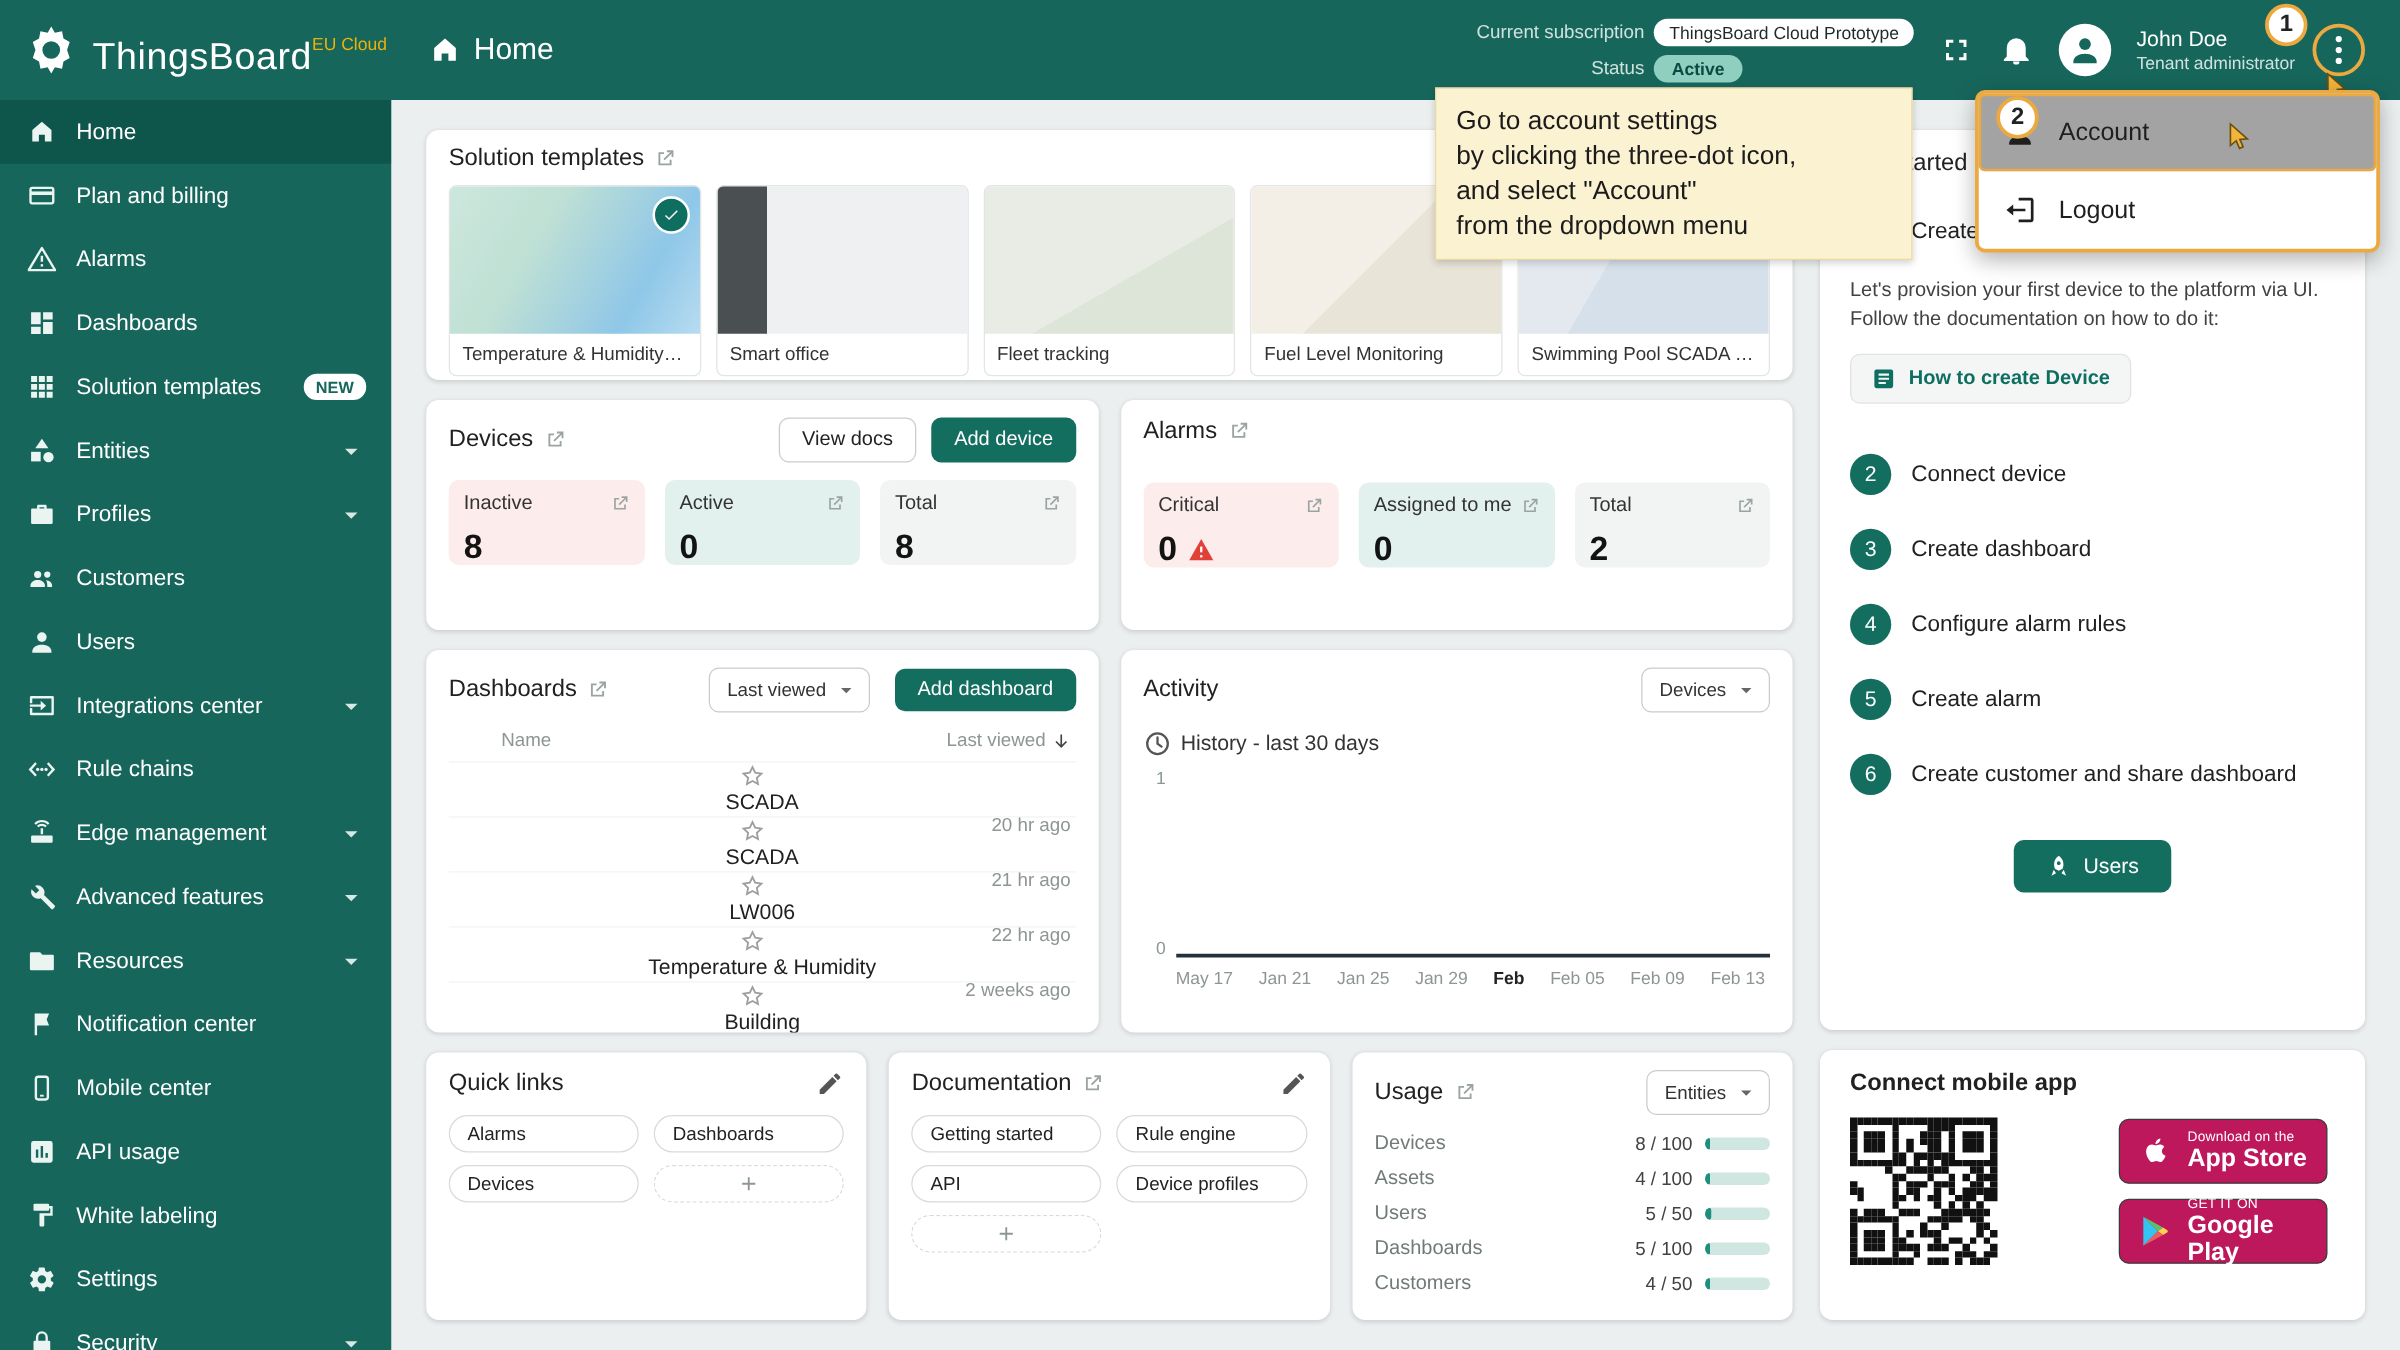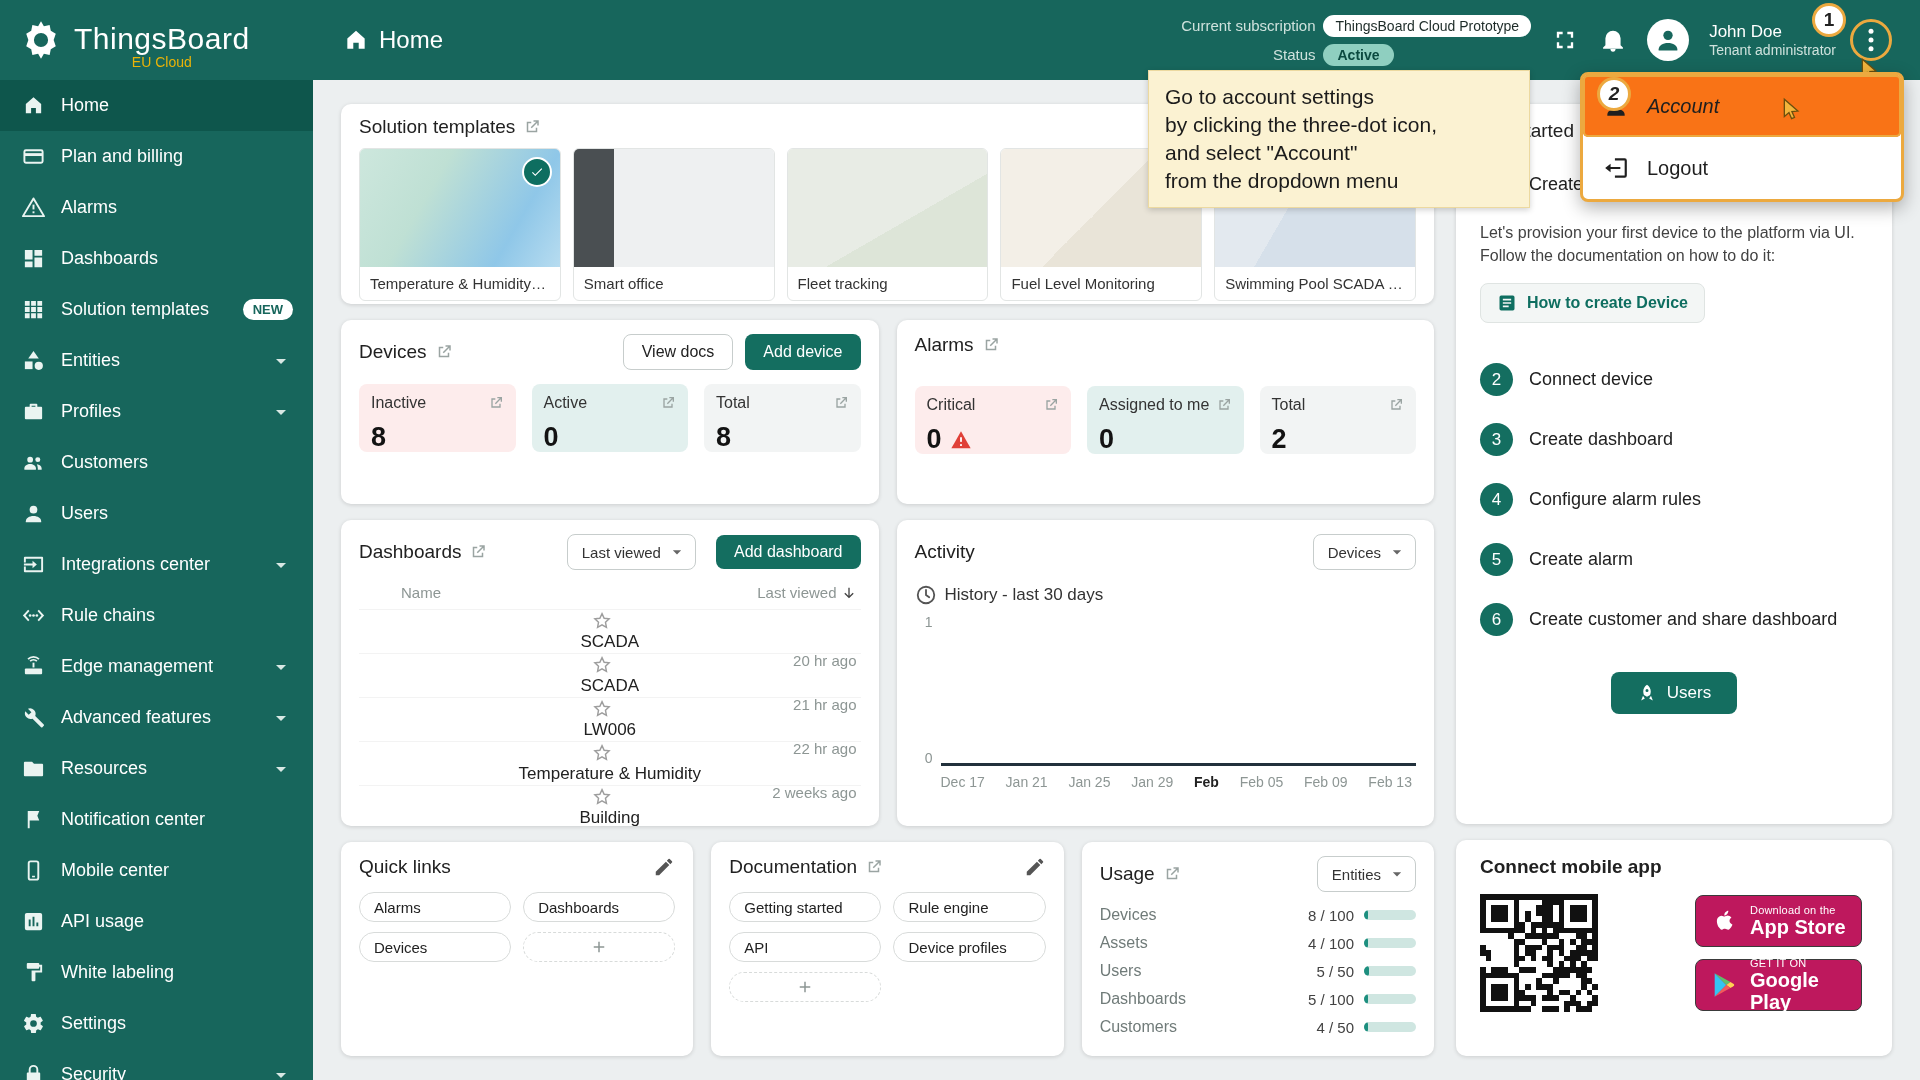--- a/index.html
+++ b/index.html
@@ -4,21 +4,21 @@
 <style>
   html,body{margin:0;padding:0;}
   body{width:1920px;height:1080px;overflow:hidden;font-family:"Liberation Sans",sans-serif;background:#eceff0;}
   .app{position:relative;width:1920px;height:1080px;}
   [data-icon] svg{width:100%;height:100%;fill:currentColor;display:block;}
 
   
   .topbar{position:absolute;top:0;left:0;width:100%;height:80px;background:var(--primary,#17665c);display:flex;align-items:center;color:#fff;z-index:10;box-sizing:border-box;}
   .brand{width:313px;display:flex;align-items:center;gap:10px;padding-left:18px;box-sizing:border-box;flex:none;}
   .logo{width:46px;height:46px;color:#fff;flex:none;}
-  .brand-text{display:flex;flex-direction:column;margin-top:11px;}
+  .brand-text{display:flex;flex-direction:row;margin-top:11px;}
   .brand-name{font-size:30px;font-weight:500;letter-spacing:.5px;}
   .brand-sub{font-size:14px;color:#eab308;text-align:center;margin-top:-2px;}
   .page-head{display:flex;align-items:center;gap:10px;font-size:24px;margin-left:30px;}
   .ph-ic{width:26px;height:26px;color:#fff;}
   .top-right{margin-left:auto;display:flex;align-items:center;gap:20px;padding-right:34px;}
   .sub-block{display:grid;grid-template-columns:auto auto;gap:7px 8px;align-items:center;justify-items:end;}
   .sub-label{font-size:15px;color:#cfe2dd;}
   .pill{border-radius:14px;padding:3px 12px;font-size:14px;justify-self:start;}
   .pill.white{background:#fff;color:#1d2b28;font-weight:500;}
   .pill.green{background:#8fcfc0;color:#0b4a40;font-weight:700;padding:3px 14px;}
@@ -143,21 +143,21 @@
   .store-badge{width:167px;height:52px;background:#be185d;border-radius:8px;color:#fff;display:flex;align-items:center;gap:12px;padding:0 14px;box-sizing:border-box;cursor:pointer;border:1px solid #3a3a3a;}
   .sb-ic{width:28px;height:28px;flex:none;}
   .sb-top{font-size:11px;display:block;letter-spacing:.2px;}
   .gp-top{text-transform:uppercase;}
   .sb-bottom{font-size:20px;font-weight:600;display:block;line-height:1.1;}
 
   
   .tooltip{position:absolute;left:1148px;top:70px;width:382px;box-sizing:border-box;background:var(--tooltip-bg,#fbf2d2);border:1px solid #ecd9a0;padding:12px 16px;font-size:21px;line-height:28px;color:#1b1b1b;z-index:60;box-shadow:0 2px 6px rgba(0,0,0,.18);}
   .dropdown{position:absolute;left:1580px;top:72px;width:318px;background:#fff;border:3px solid var(--highlight,#eca93f);border-radius:8px;z-index:65;box-shadow:0 6px 18px rgba(0,0,0,.3);}
   .menu-item{position:relative;height:62px;display:flex;align-items:center;gap:18px;padding:0 20px;font-size:20px;color:#1f1f1f;cursor:pointer;box-sizing:border-box;}
-  .menu-item.highlighted{background:#f97316;box-shadow:inset 0 0 0 2px var(--highlight,#eca93f);border-radius:5px;font-style:italic;}
+  .menu-item.highlighted{background:#a3a3a3;box-shadow:inset 0 0 0 2px var(--highlight,#eca93f);border-radius:5px;}
   .m-ic{width:26px;height:26px;color:#1f1f1f;flex:none;}
 </style>
 </head>
 <body>
 
 <div class="app">
 
   <header class="topbar">
     <div class="brand">
       <span class="logo" data-icon="logo">
@@ -709,21 +709,21 @@
           <div class="chart-wrap">
             <div class="yaxis" id="yticks">
                 <span class="ytick">1</span>
                 <span class="ytick">0</span>
               </div>
             <div class="plot">
               <div class="baseline"></div>
             </div>
           </div>
           <div class="xaxis" id="xticks">
-              <span class="xtick">Dec 17</span>
+              <span class="xtick">May 17</span>
               <span class="xtick">Jan 21</span>
               <span class="xtick">Jan 25</span>
               <span class="xtick">Jan 29</span>
               <span class="xtick strong">Feb</span>
               <span class="xtick">Feb 05</span>
               <span class="xtick">Feb 09</span>
               <span class="xtick">Feb 13</span>
             </div>
         </section>
       </div>

